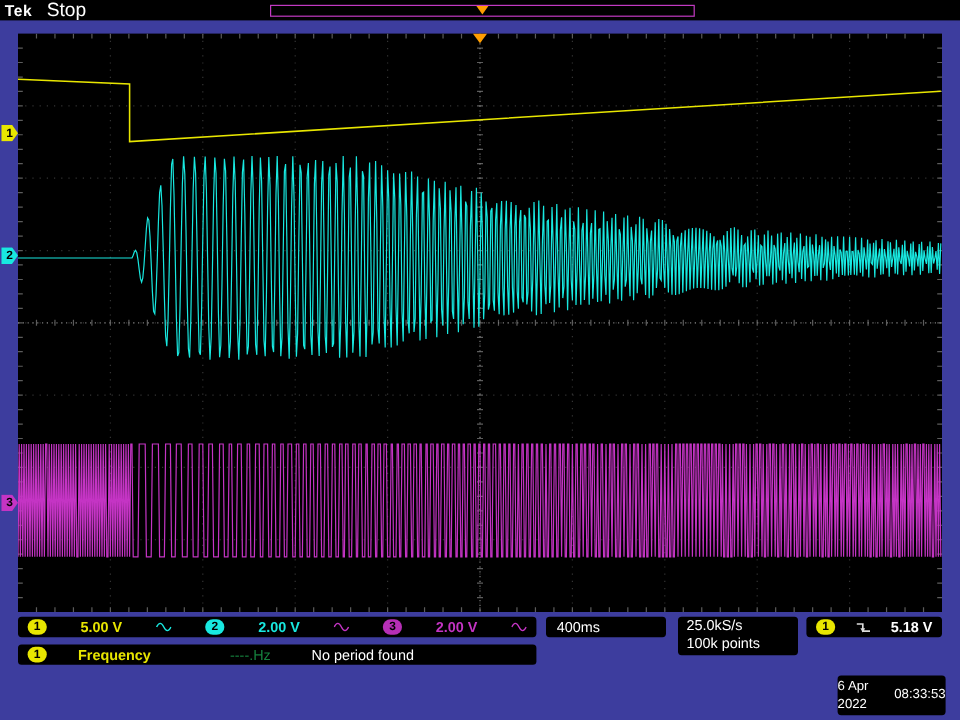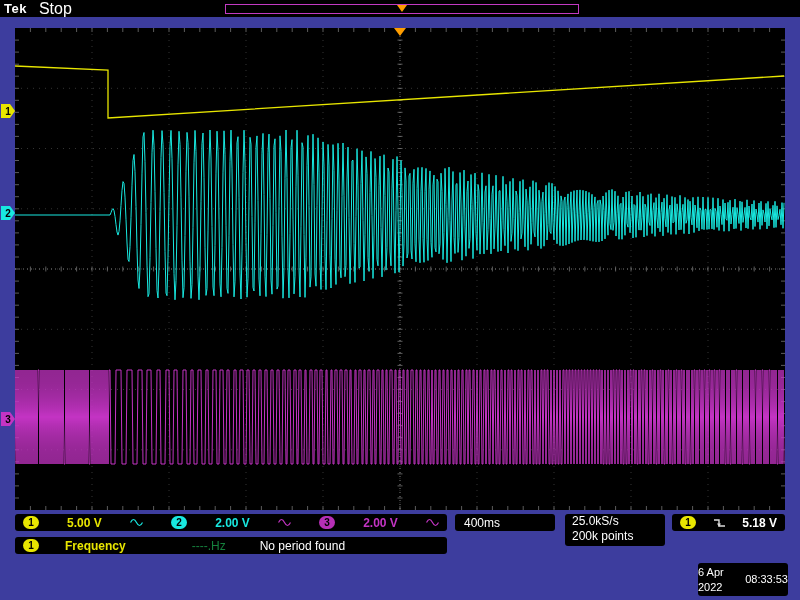--- a/index.html
+++ b/index.html
@@ -99,21 +99,21 @@
       </svg>
   </span>
 </div>
 
 <div class="box" id="box-timebase">
   <span>400ms</span>
 </div>
 
 <div class="box" id="box-sample">
   <span>25.0kS/s</span>
-  <span>200k points</span>
+  <span>100k points</span>
 </div>
 
 <div class="box" id="box-trigger">
   <span class="badge b1">1</span>
   <span class="wi">
     <svg width="13" height="12" viewBox="0 0 13 12">
       <path d="M1,3 H6 V9 H12" stroke="#dcdcdc" fill="none" stroke-width="1.4"></path>
       <polygon points="4,6.5 8,6.5 6,10" fill="#dcdcdc"></polygon>
     </svg>
   </span>

